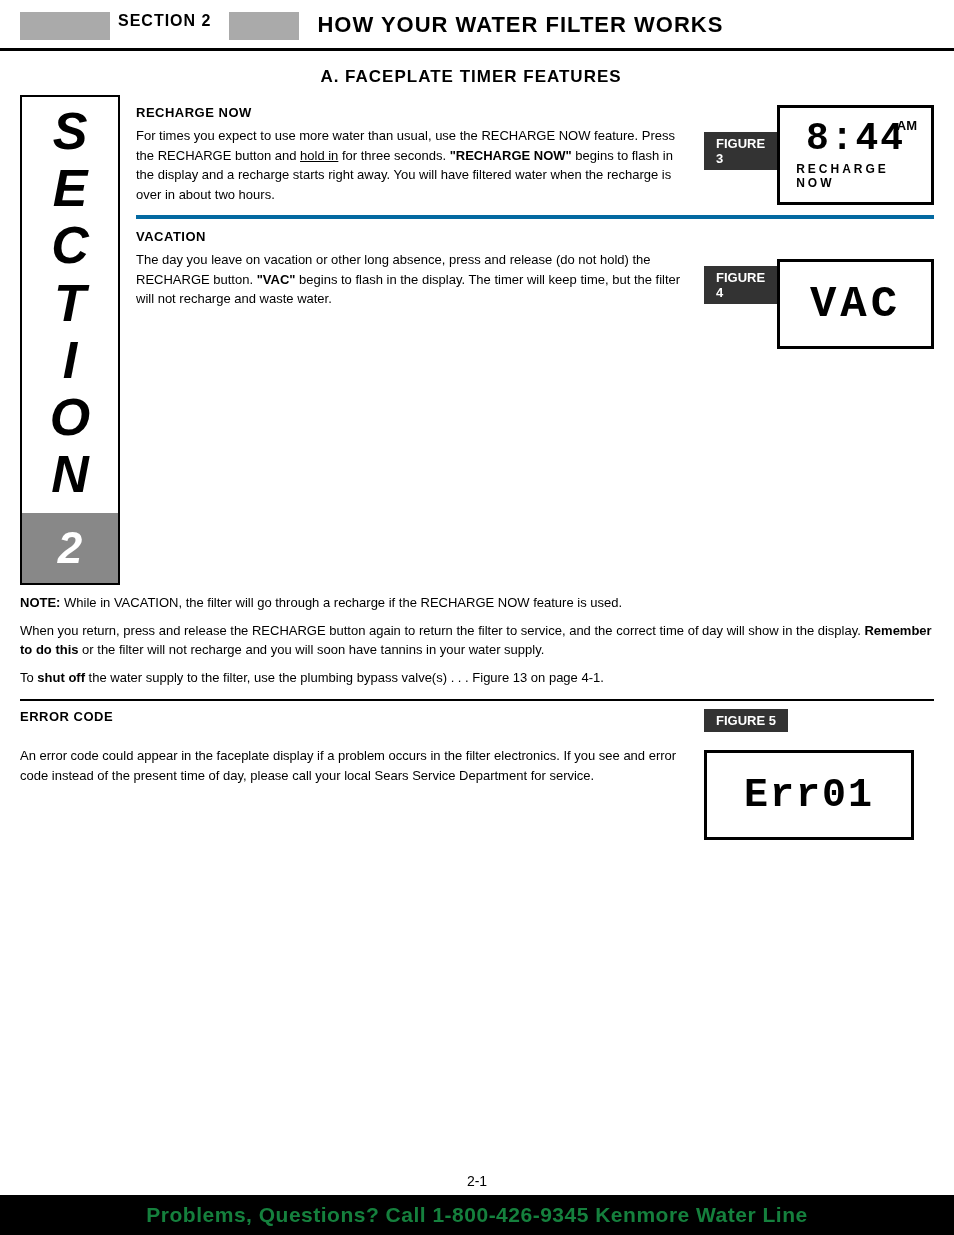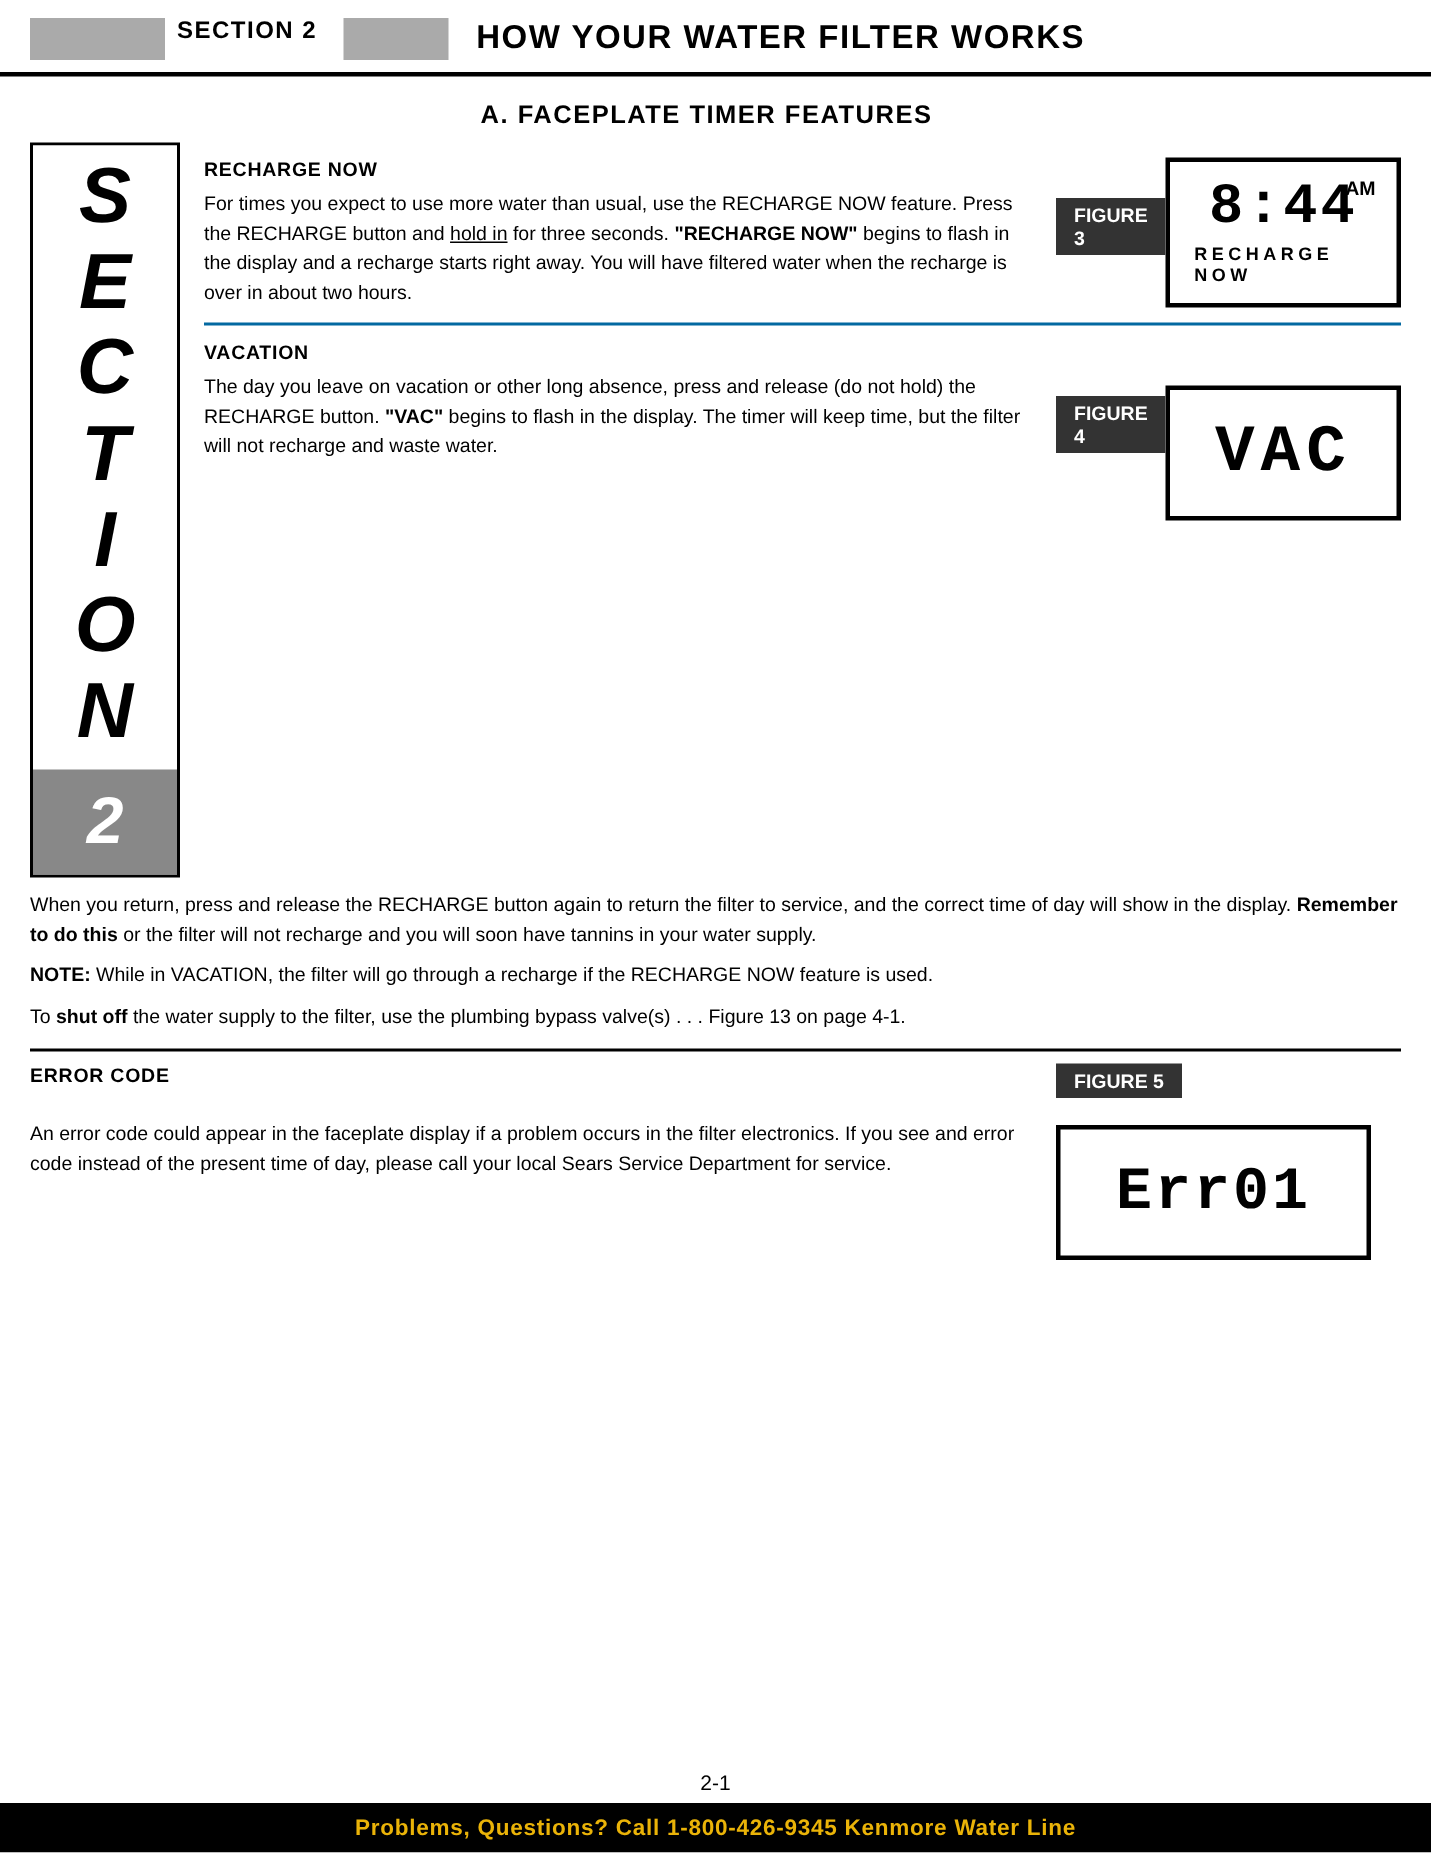--- a/index.html
+++ b/index.html
@@ -116,21 +116,21 @@
     
     .content-area {
       flex: 1;
     }
 
     
     .row-section {
       display: flex;
       gap: 20px;
       padding: 10px 0;
-      border-bottom: 2px solid #0369a1;
+      border-bottom: 4px solid #0369a1;
     }
     .row-text {
       flex: 1;
     }
     .row-figure {
       width: 230px;
       min-width: 230px;
       display: flex;
       flex-direction: row;
       align-items: center;
@@ -225,23 +225,23 @@
       left: 0;
       right: 0;
     }
     .page-number {
       text-align: center;
       font-size: 14px;
       padding: 6px 0;
     }
     .footer-bar {
       background: #000;
-      color: #eab308;
-      text-align: center;
-      font-size: 15px;
+      color: #15803d;
+      text-align: center;
+      font-size: 21px;
       font-weight: bold;
       padding: 8px;
       letter-spacing: 0.5px;
     }
 
     
     .section-divider {
       border: none;
       border-top: 2px solid #000;
       margin: 0 20px;
@@ -327,24 +327,24 @@
           <span class="display-vac">VAC</span>
         </div>
       </div>
     </div>
 
   </div>
 </div>
 
 <div class="vacation-full">
   <p class="body-text">
-    When you return, press and release the RECHARGE button again to return the filter to service, and the correct time of day will show in the display. <span class="bold">Remember to do this</span> or the filter will not recharge and you will soon have tannins in your water supply.
+    <span class="bold">NOTE:</span> While in VACATION, the filter will go through a recharge if the RECHARGE NOW feature is used.
   </p>
   <p class="body-text">
-    <span class="bold">NOTE:</span> While in VACATION, the filter will go through a recharge if the RECHARGE NOW feature is used.
+    When you return, press and release the RECHARGE button again to return the filter to service, and the correct time of day will show in the display. <span class="bold">Remember to do this</span> or the filter will not recharge and you will soon have tannins in your water supply.
   </p>
   <p class="body-text">
     To <span class="bold">shut off</span> the water supply to the filter, use the plumbing bypass valve(s) . . . Figure 13 on page 4-1.
   </p>
 </div>
 
 <hr class="section-divider">
 
 <div class="error-section">
   <div class="error-full-row">

